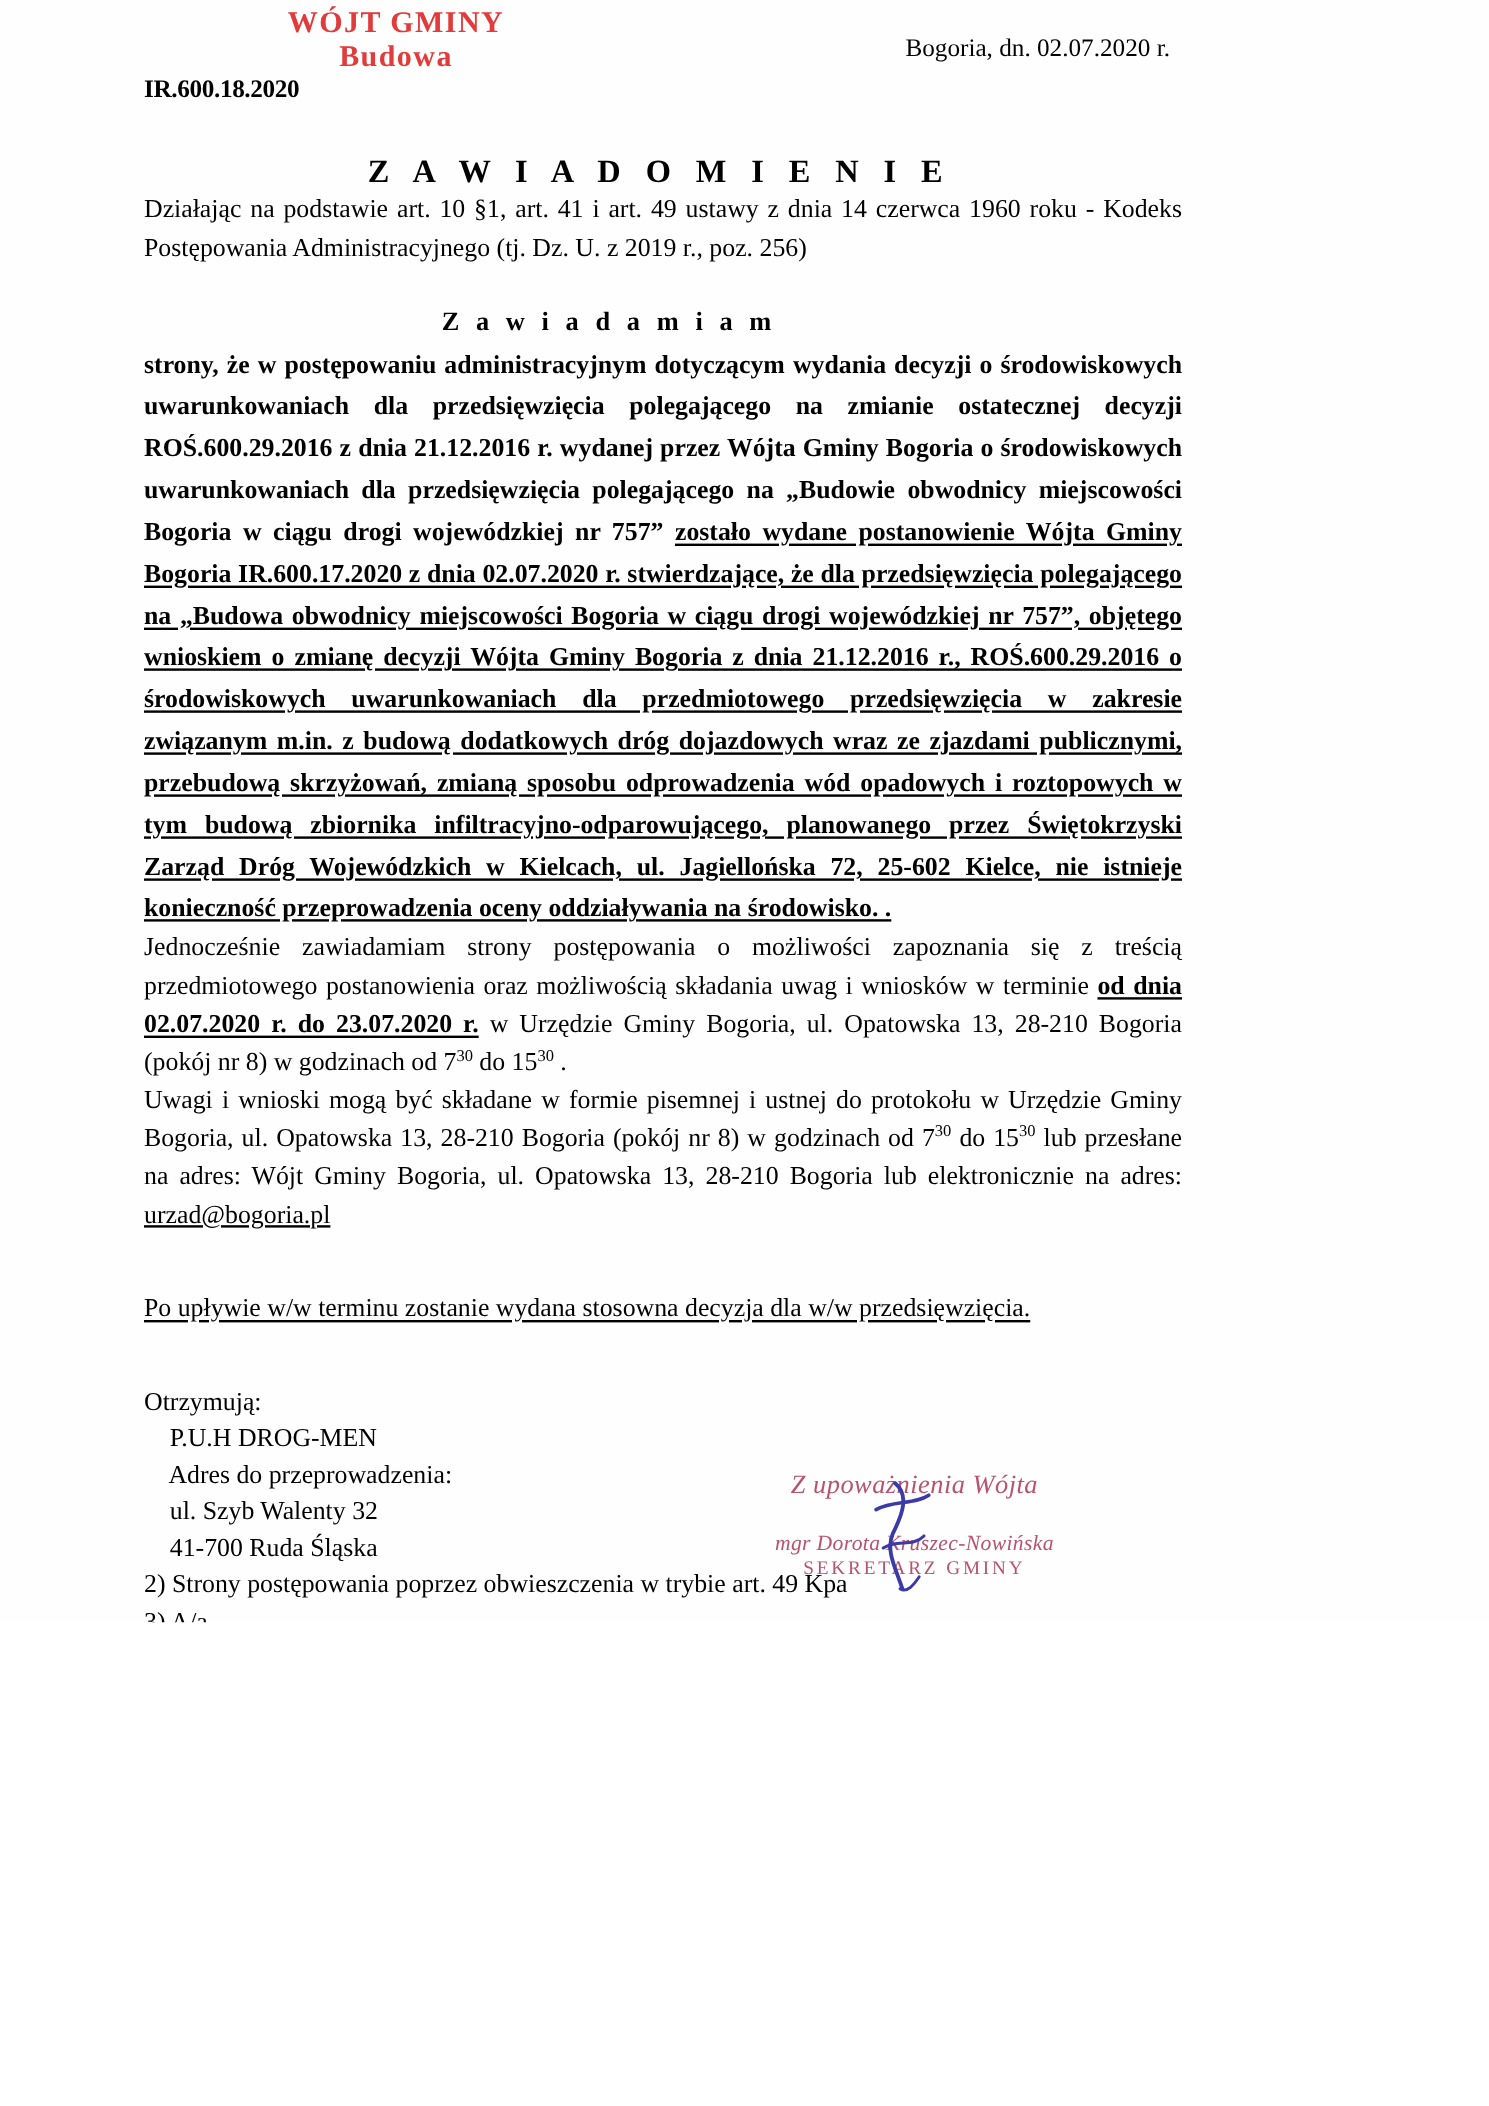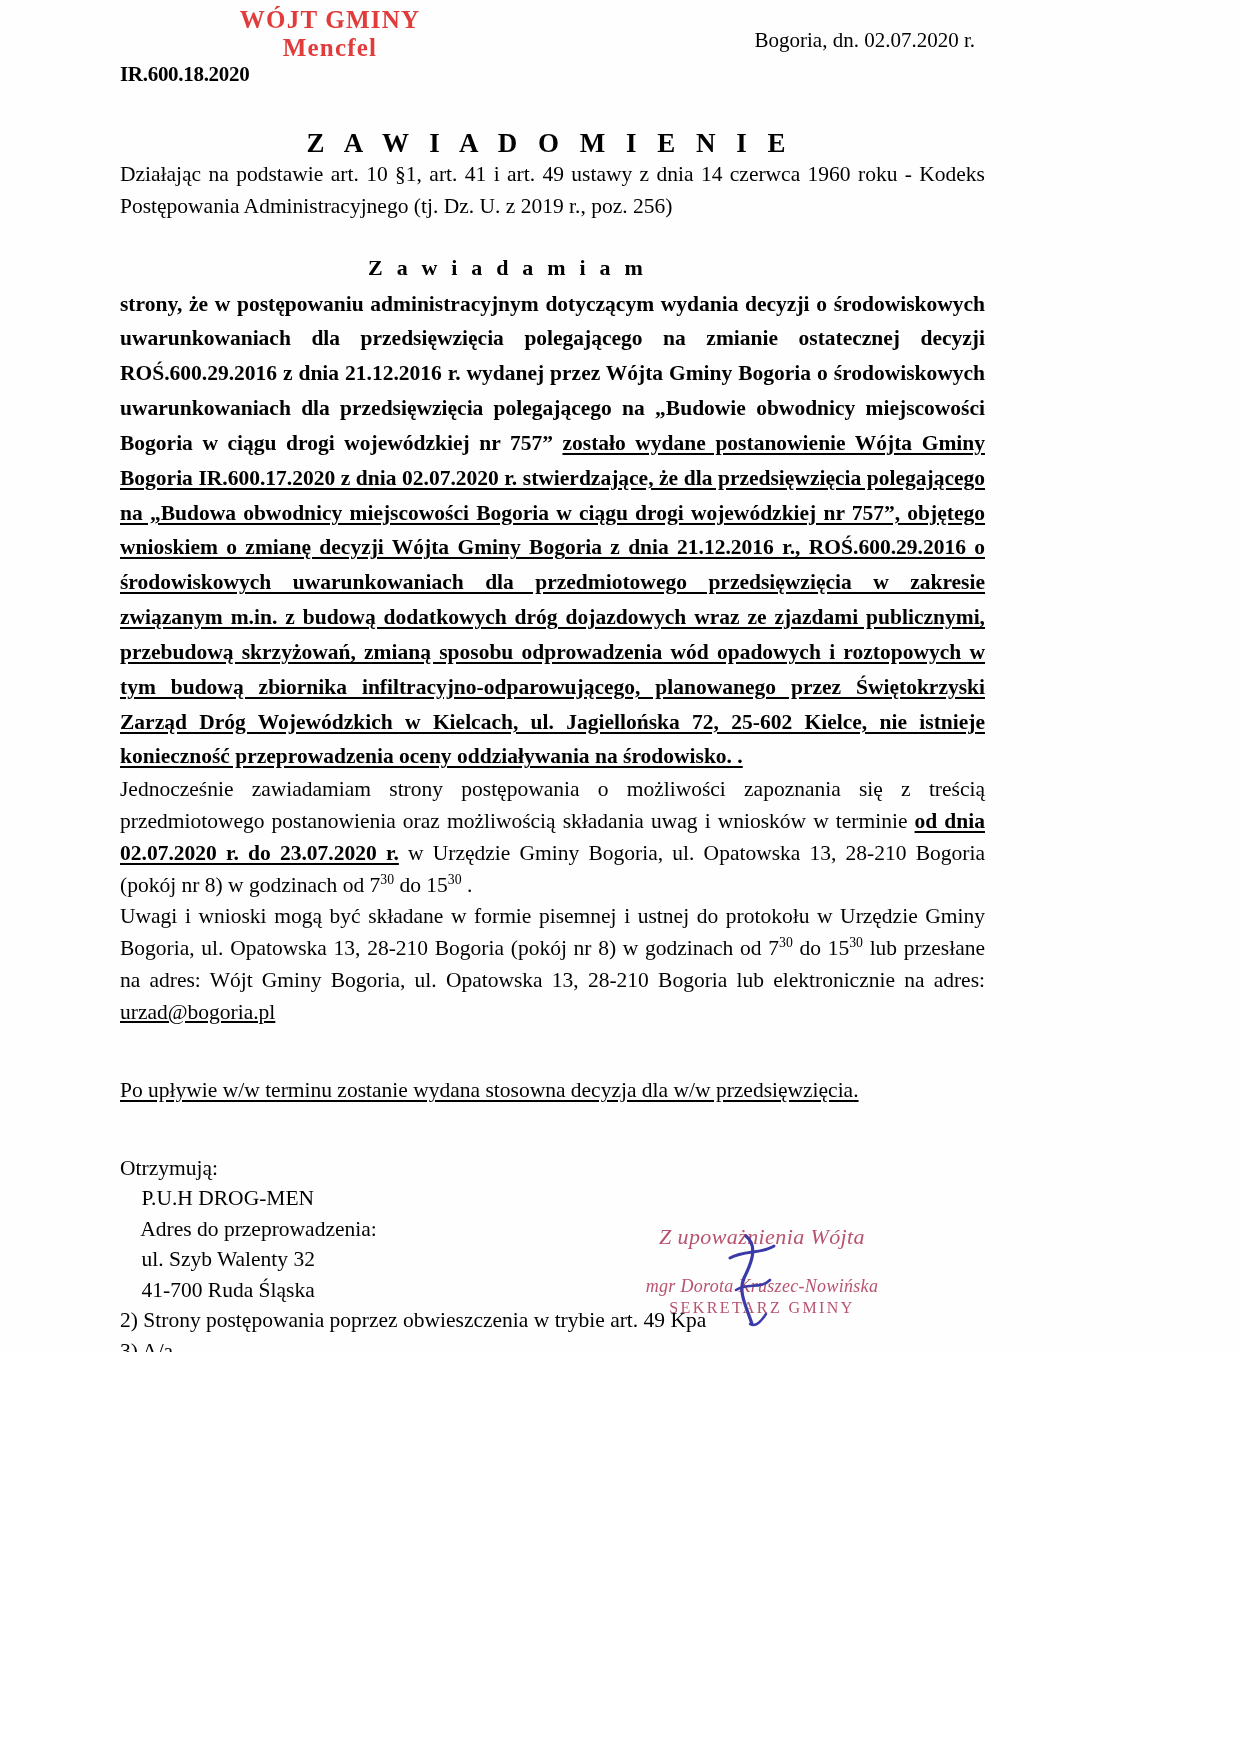--- a/index.html
+++ b/index.html
@@ -166,21 +166,21 @@
 </style>
 </head>
 <body>
 
 <div class="page">
   <div class="content">
 
     <div class="header-row">
       <div class="stamp">
         <div class="l1">WÓJT GMINY</div>
-        <div class="l2">Mencfel</div>
+        <div class="l2">Budowa</div>
       </div>
       <div class="case-no">IR.600.18.2020</div>
       <div class="place-date">Bogoria, dn. 02.07.2020 r.</div>
     </div>
 
     <div class="doc-title">Z A W I A D O M I E N I E</div>
 
     <p class="para p-basis">Działając na podstawie art. 10 §1, art. 41 i art. 49 ustawy z dnia 14 czerwca 1960 roku - Kodeks Postępowania Administracyjnego (tj. Dz. U. z 2019 r., poz. 256)</p>
 
     <div class="zawiadamiam">Z a w i a d a m i a m</div>

